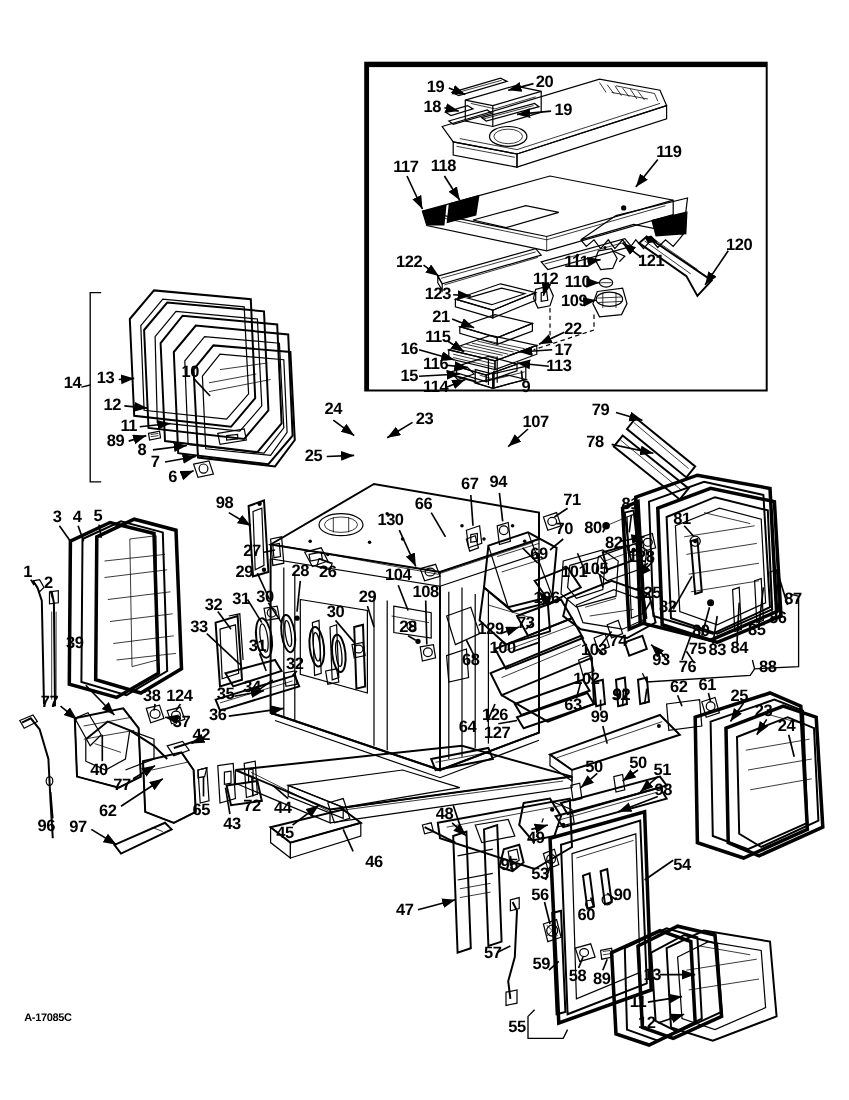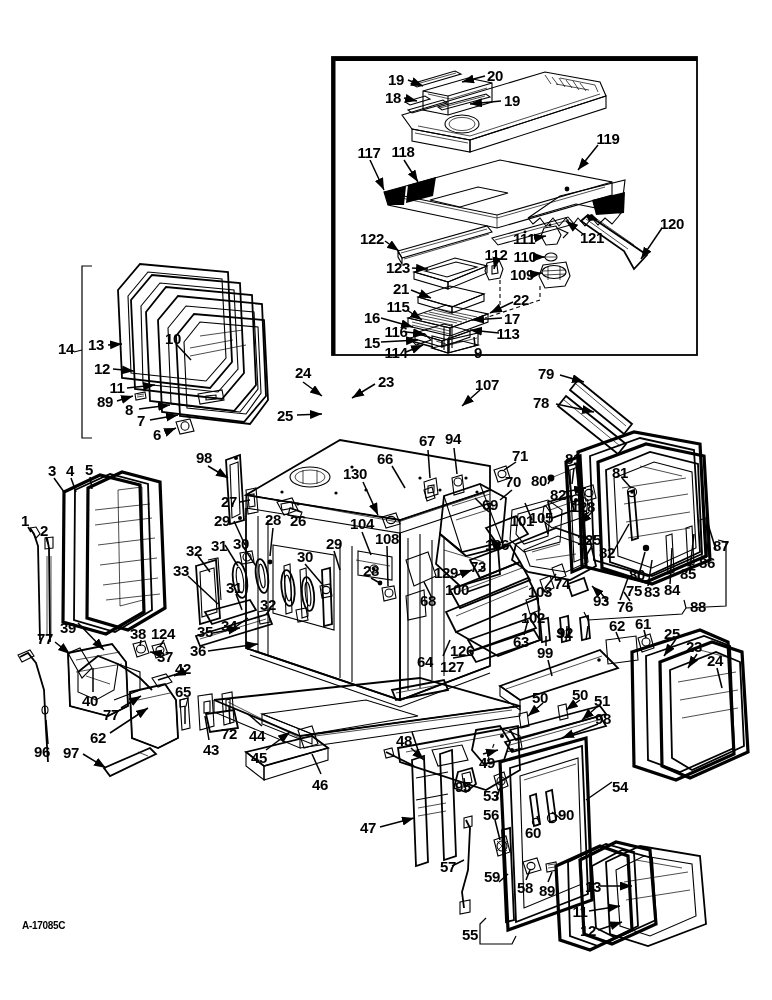--- a/index.html
+++ b/index.html
@@ -833,45 +833,45 @@
       <div class="callout" style="left: 601px; top: 600px;">93</div>
       <div class="callout" style="left: 562px; top: 583px; text-align: center;">74</div>
       <div class="callout" style="left: 540px; top: 591px;">103</div>
       <div class="callout" style="left: 533px; top: 617px;">102</div>
       <div class="callout" style="left: 564px; top: 632px; font-style: italic;">91</div>
       <div class="callout" style="left: 565px; top: 632px;">92</div>
       <div class="callout" style="left: 617px; top: 625px;">62</div>
       <div class="callout" style="left: 643px; top: 623px;">61</div>
       <div class="callout" style="left: 521px; top: 641px;">63</div>
       <div class="callout" style="left: 545px; top: 652px;">99</div>
-      <div class="callout" style="left: 462px; top: 650px;">126</div>
+      <div class="callout" style="left: 450px; top: 650px;">126</div>
       <div class="callout" style="left: 452px; top: 666px;">127</div>
       <div class="callout" style="left: 425px; top: 661px;">64</div>
       <div class="callout" style="left: 52px; top: 470px;">3</div>
       <div class="callout" style="left: 70px; top: 470px;">4</div>
       <div class="callout" style="left: 89px; top: 469px;">5</div>
       <div class="callout" style="left: 25px; top: 520px;">1</div>
       <div class="callout" style="left: 44px; top: 530px;">2</div>
-      <div class="callout" style="left: 68px; top: 627px;">39</div>
+      <div class="callout" style="left: 68px; top: 585px;">39</div>
       <div class="callout" style="left: 138px; top: 633px;">38</div>
       <div class="callout" style="left: 163px; top: 633px;">124</div>
       <div class="callout" style="left: 165px; top: 656px;">37</div>
       <div class="callout" style="left: 45px; top: 638px;">77</div>
       <div class="callout" style="left: 90px; top: 700px;">40</div>
       <div class="callout" style="left: 111px; top: 714px;">77</div>
       <div class="callout" style="left: 98px; top: 737px;">62</div>
       <div class="callout" style="left: 183px; top: 668px;">42</div>
-      <div class="callout" style="left: 183px; top: 691px;">65</div>
+      <div class="callout" style="left: 183px; top: 736px;">65</div>
       <div class="callout" style="left: 211px; top: 749px;">43</div>
       <div class="callout" style="left: 229px; top: 733px;">72</div>
       <div class="callout" style="left: 42px; top: 751px;">96</div>
       <div class="callout" style="left: 71px; top: 752px;">97</div>
       <div class="callout" style="left: 257px; top: 735px;">44</div>
       <div class="callout" style="left: 259px; top: 757px;">45</div>
-      <div class="callout" style="left: 320px; top: 784px; text-align: right;">46</div>
+      <div class="callout" style="left: 340px; top: 784px; text-align: right;">46</div>
       <div class="callout" style="left: 404px; top: 740px;">48</div>
       <div class="callout" style="left: 487px; top: 762px;">49</div>
       <div class="callout" style="left: 463px; top: 786px;">95</div>
       <div class="callout" style="left: 368px; top: 827px;">47</div>
       <div class="callout" style="left: 491px; top: 795px;">53</div>
       <div class="callout" style="left: 491px; top: 814px;">56</div>
       <div class="callout" style="left: 533px; top: 832px;">60</div>
       <div class="callout" style="left: 566px; top: 814px;">90</div>
       <div class="callout" style="left: 540px; top: 697px;">50</div>
       <div class="callout" style="left: 580px; top: 694px;">50</div>

